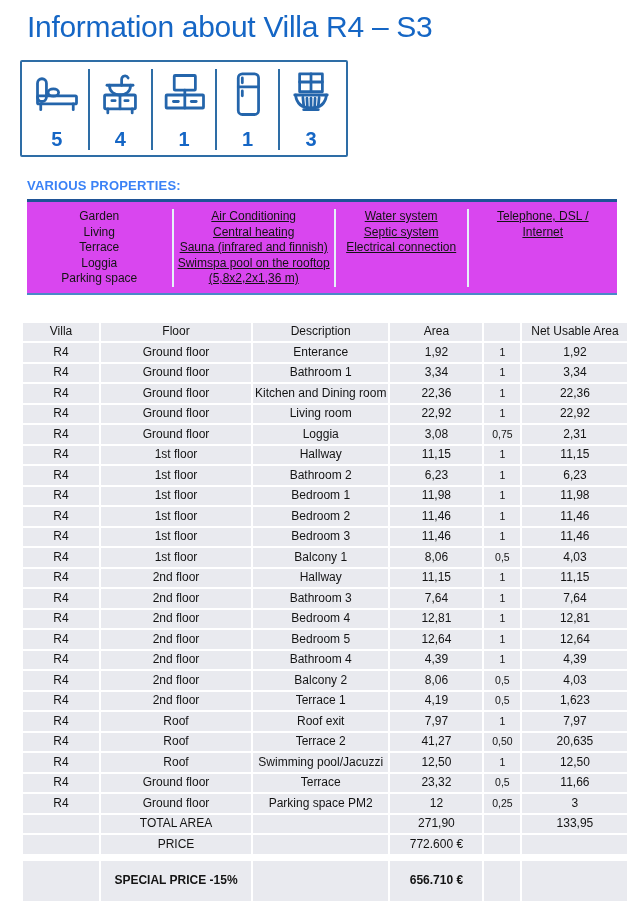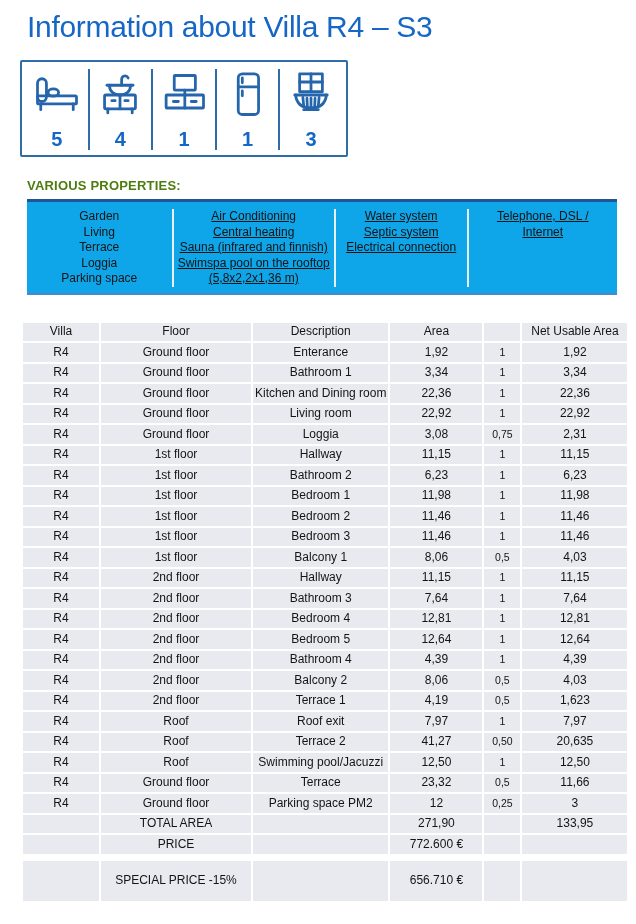--- a/index.html
+++ b/index.html
@@ -22,47 +22,47 @@
   .amenity-cell{
     flex:1 1 0;display:flex;flex-direction:column;align-items:center;
     justify-content:space-between;padding:2px 0 0;
   }
   .amenity-cell + .amenity-cell{border-left:2px solid #2e6da6;}
   .amenity-cell svg{display:block;}
   .ico{stroke:#2465ab;fill:none;stroke-width:3.4;stroke-linecap:round;stroke-linejoin:round;}
   .amenity-count{color:#1566c5;font-weight:bold;font-size:20px;line-height:22px;}
   
   .props-heading{
-    margin:21px 27px 0;font-size:13px;font-weight:bold;line-height:16px;color:#4d7c0f;
+    margin:21px 27px 0;font-size:13px;font-weight:bold;line-height:16px;color:#3b82f6;
     letter-spacing:0.2px;
   }
   .props-table{
     box-sizing:border-box;margin:5px 0 0 27px;width:590px;
-    background:#0ea5e9;border-top:3px solid #1f5496;border-bottom:2px solid #4a89c7;
+    background:#d946ef;border-top:3px solid #1f5496;border-bottom:2px solid #4a89c7;
     display:flex;padding:7px 0 6px;
   }
   .props-col{box-sizing:border-box;text-align:center;font-size:12px;line-height:15.5px;padding:0 3px;}
   .props-col + .props-col{border-left:2px solid #e6f0f8;text-decoration:underline;}
   .props-col.w1{flex:0 0 24.5%;}
   .props-col.w2{flex:0 0 27.5%;}
   .props-col.w3{flex:0 0 22.5%;}
   .props-col.w4{flex:0 0 25.5%;}
   .props-col.w4 .prop-line{padding:0 16px;}
   
   .area-table{
     border-collapse:separate;border-spacing:2px;margin:26px 0 0 21px;
     table-layout:fixed;
   }
   .area-table th,.area-table td{
     background:#e9eaef;font-size:12px;font-weight:normal;text-align:center;
     height:18.5px;line-height:13px;padding:0 2px;overflow:hidden;white-space:nowrap;
   }
   .area-table th.c4,.area-table td.c4{font-size:10.5px;}
   .area-table tr.spacer-row td{background:transparent;height:3px;padding:0;}
-  .area-table tr.special-row td{height:40px;}
+  .area-table tr.special-row td{height:40px;font-weight:bold;}
 </style>
 </head>
 <body>
 
 <div class="page">
 
   <h1 class="title">Information about Villa R4 – S3</h1>
 
   <div class="amenity-box">
     <div class="amenity-cell">

